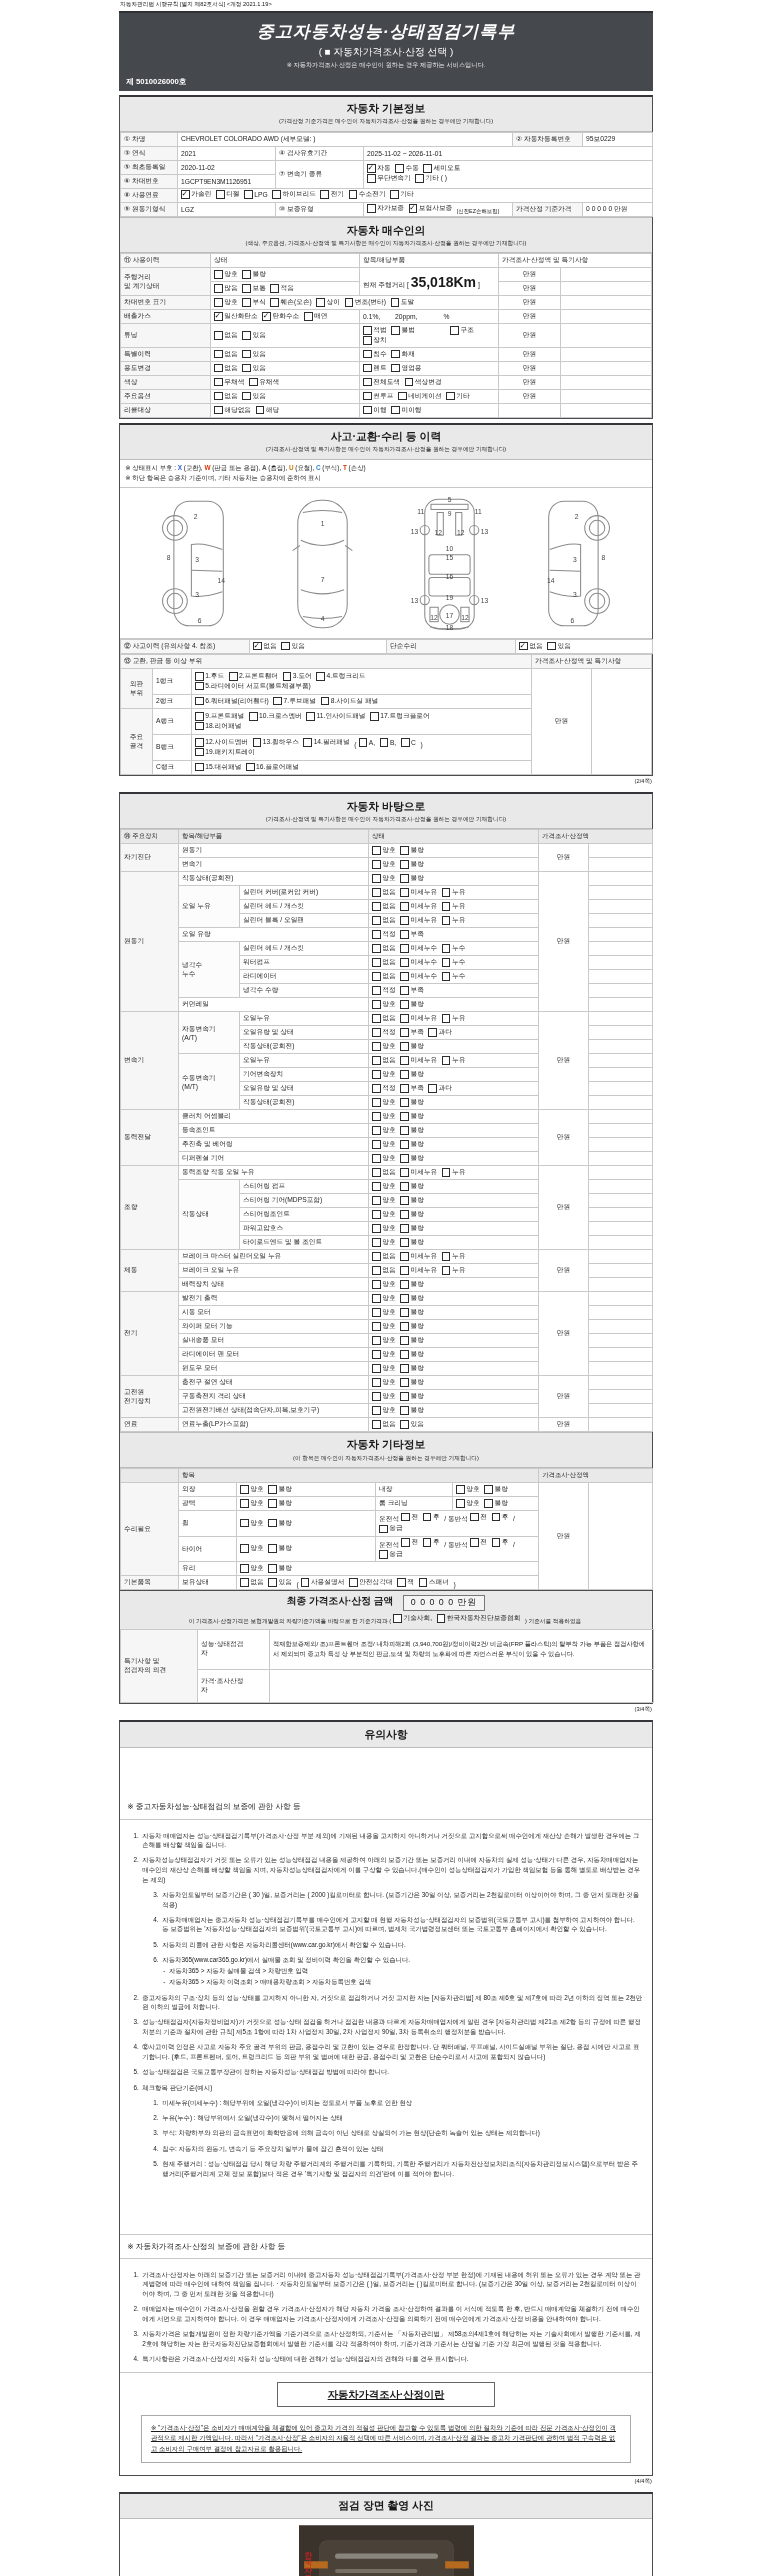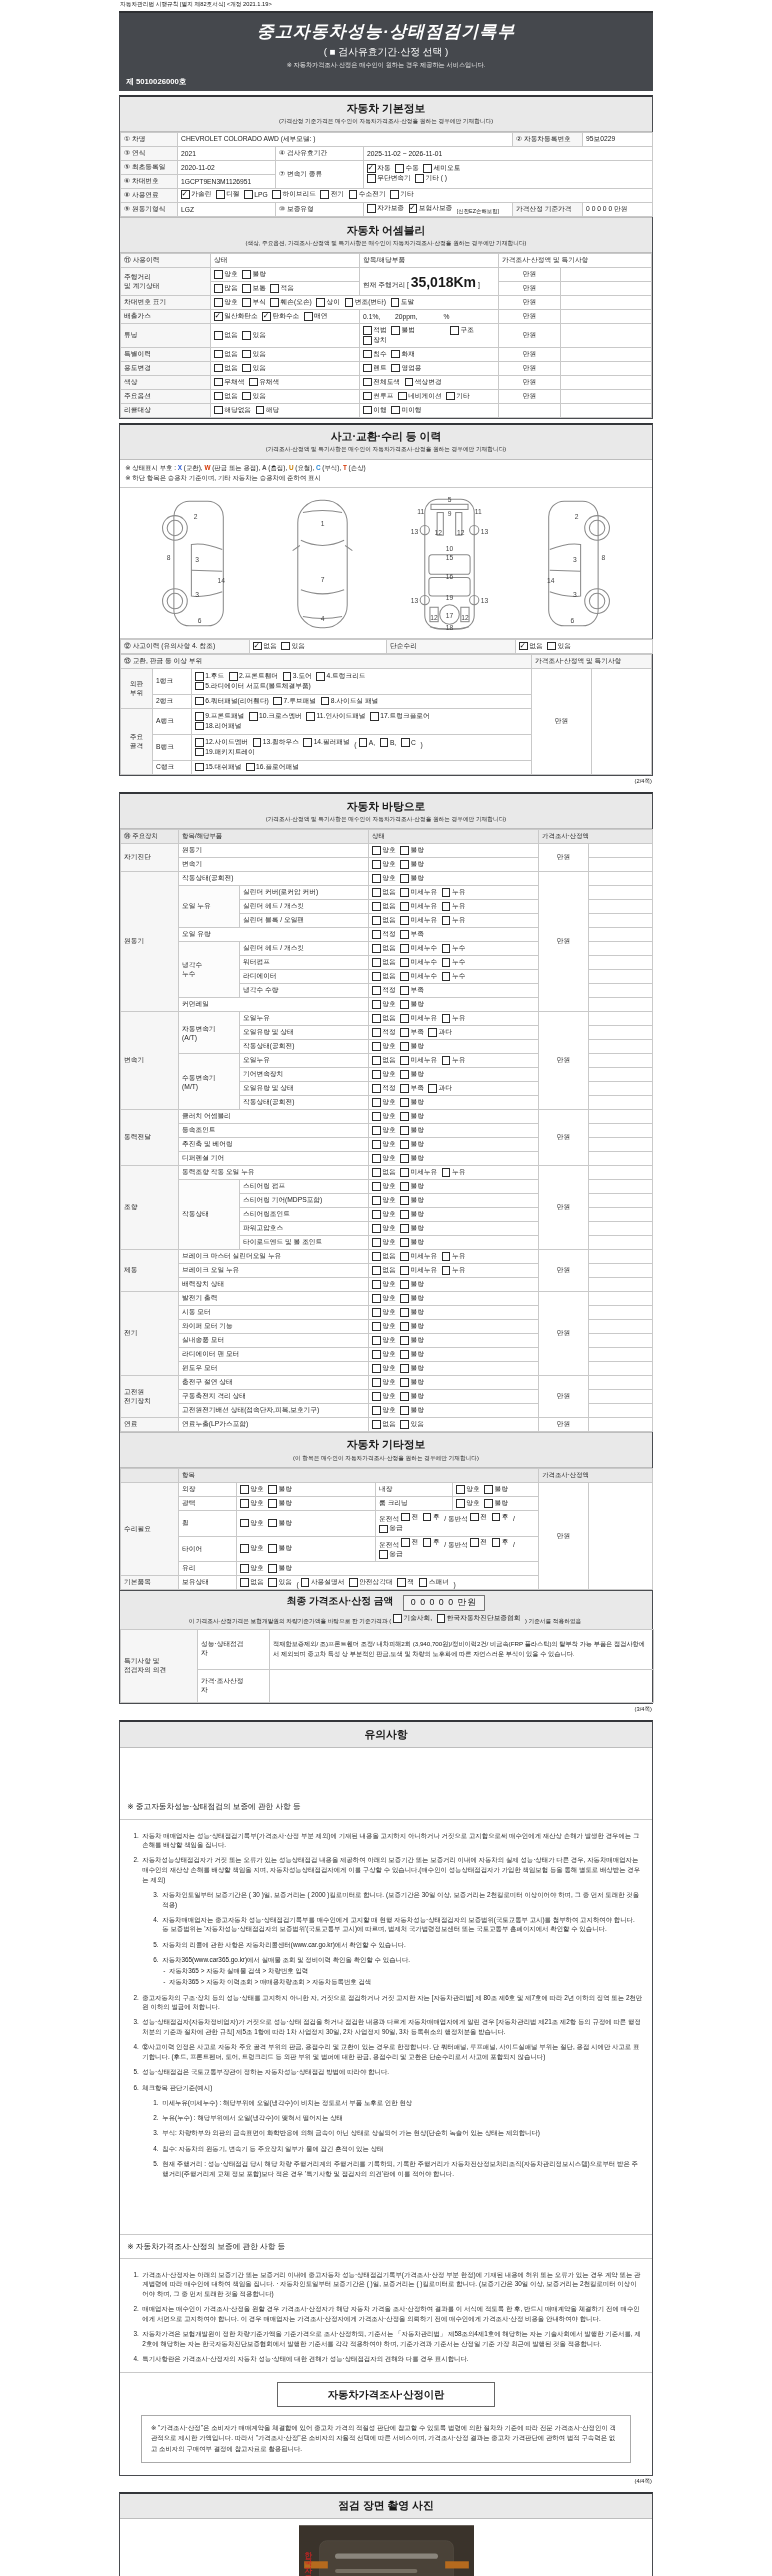--- a/index.html
+++ b/index.html
@@ -49,21 +49,21 @@
   
   .ntitle{background:#e9e9e9;text-align:center;font-size:10.8px;font-weight:bold;
           padding:5.7px 0;border-bottom:0.5px solid #bdbdbd;}
   .nsub{padding:6.2px 7.2px;font-size:7.7px;border-bottom:0.5px solid #c9c9c9;margin-top:48px;}
   .nbody{padding:5.2px 9.3px 8.2px 9.3px;}
   .nitem{display:flex;gap:3.6px;margin-top:5.7px;line-height:1.5;font-size:6.4px;}
   .nitem .nnum{flex:0 0 auto;}
   .lv1{margin-left:4.1px;}
   .lv2{margin-left:24px;}
   .lv3{margin-left:34px;margin-top:1.5px;}
-  .nboxwrap{border-top:0.5px solid #c9c9c9;padding:9.3px 20.6px 12.4px 20.6px;}
+  .nboxwrap{border-top:0.5px solid #c9c9c9;padding:9.3px 20.6px 12.4px 20.6px;text-decoration:underline;}
   .nboxtitle{width:216px;margin:0 auto;border:0.5px solid #666;text-align:center;
              font-size:10.3px;font-weight:bold;padding:4.6px 0;}
   .nboxtext{border:0.5px solid #aaa;margin-top:7.2px;padding:7.2px 9.3px;font-size:6.4px;line-height:1.65;}
   
   .photos{padding:6.2px 0;display:flex;flex-direction:column;align-items:center;gap:5.2px;}
   .opin{font-size:6.2px;line-height:1.55;}
   
   .gcell{background:#f6f6f6;text-align:left;}
   .scell{background:#fcfcfc;}
   .pcell{text-align:center;}
@@ -71,21 +71,21 @@
 </style>
 </head>
 <body>
 
 <div class="page">
 
   <div class="rule-line">자동차관리법 시행규칙 [별지 제82호서식] &lt;개정 2021.1.19&gt;</div>
 
   <div class="band">
     <div class="t1">중고자동차성능·상태점검기록부</div>
-    <div class="t2">( ■ 검사유효기간·산정 선택 )</div>
+    <div class="t2">( ■ 자동차가격조사·산정 선택 )</div>
     <div class="t3">※ 자동차가격조사·산정은 매수인이 원하는 경우 제공하는 서비스입니다.</div>
     <div class="docno">제 5010026000호</div>
   </div>
 
   <div class="box">
     <div class="sechead">
       <div class="st1">자동차 기본정보</div>
       <div class="st2">(가격산정 기준가격은 매수인이 자동차가격조사·산정을 원하는 경우에만 기재합니다)</div>
     </div>
     <table>
@@ -171,21 +171,21 @@
                 <span class="cb on"></span>
                 <span class="ol">보험사보증</span>
               </span><span class="mt sm">[신한EZ손해보험]</span></td>
         <td class="lab">가격산정 기준가격</td>
         <td>0 0 0 0 0 만원</td>
       </tr>
     </tbody>
       </table>
 
     <div class="sechead" style="border-top:0.5px solid #bdbdbd;">
-      <div class="st1">자동차 어셈블리</div>
+      <div class="st1">자동차 매수인의</div>
       <div class="st2">(색상, 주요옵션, 가격조사·산정액 및 특기사항은 매수인이 자동차가격조사·산정을 원하는 경우에만 기재합니다)</div>
     </div>
     <table>
       <colgroup>
           <col style="width:90px">
           <col style="width:149px">
           <col style="width:139px">
           <col style="width:62px">
           <col style="width:91px">
         </colgroup>

